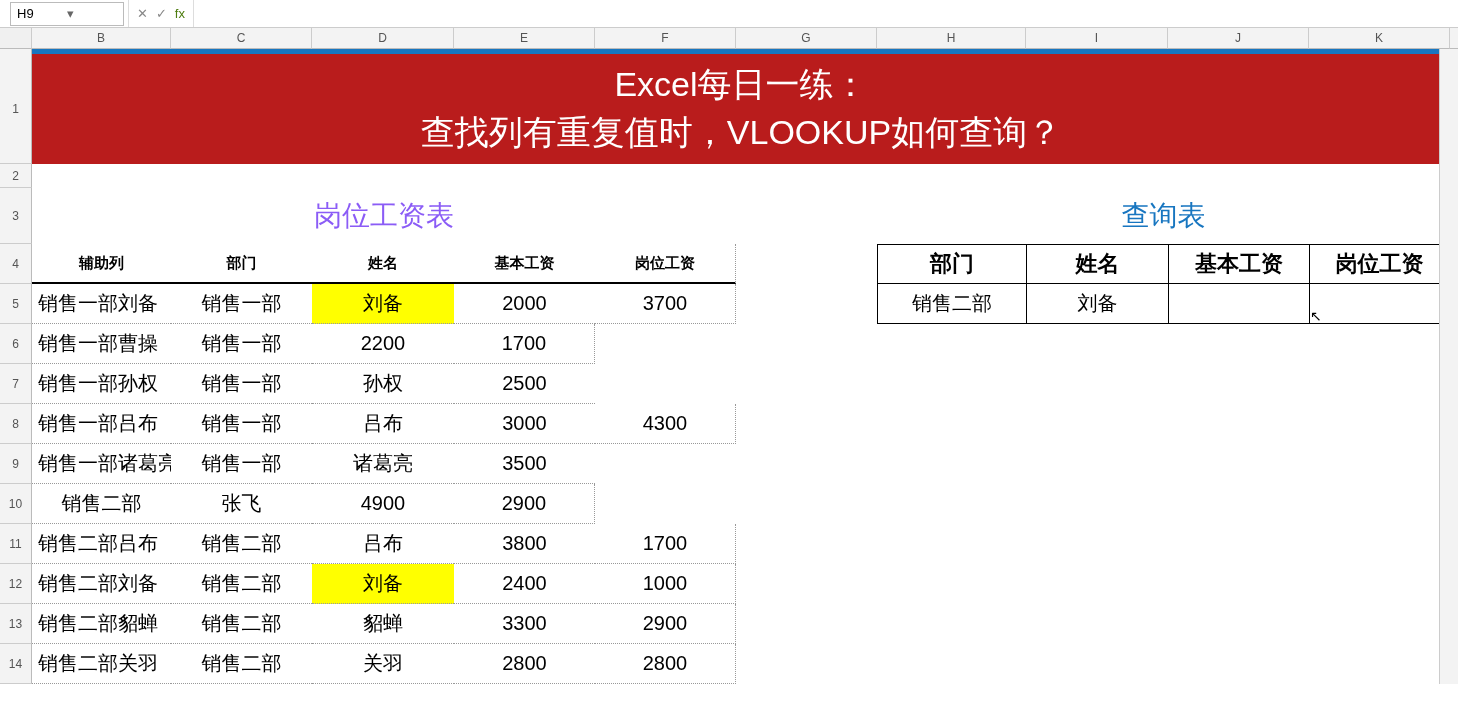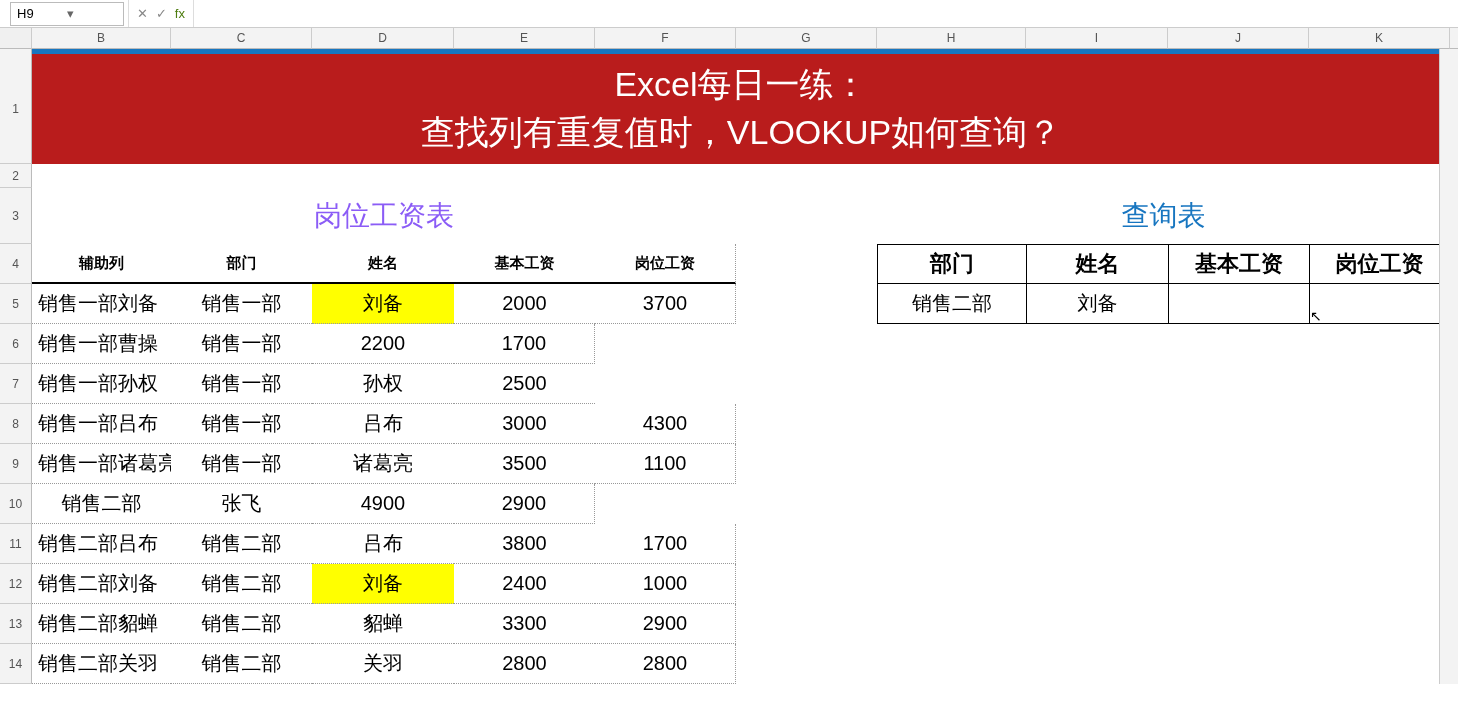--- a/index.html
+++ b/index.html
@@ -181,21 +181,20 @@
         <div class="cell" style="border:none"></div>
         <div class="cell" style="border:none"></div>
         <div class="cell" style="border:none"></div>
       </div>
       <div class="grid-body salary" style="grid-template-rows: 40px;">
         <div class="rowh">9</div>
         <div class="cell">销售一部诸葛亮</div>
         <div class="cell center">销售一部</div>
         <div class="cell center">诸葛亮</div>
         <div class="cell center">3500</div>
-        <div class="cell center c-last">1100</div>
         <div class="cell" style="border:none"></div>
         <div class="cell" style="border:none"></div>
         <div class="cell" style="border:none"></div>
         <div class="cell" style="border:none"></div>
         <div class="cell" style="border:none"></div>
         <div class="cell" style="border:none"></div>
       </div>
       <div class="grid-body salary" style="grid-template-rows: 40px;">
         <div class="rowh">10</div>
         <div class="cell center">销售二部</div>

